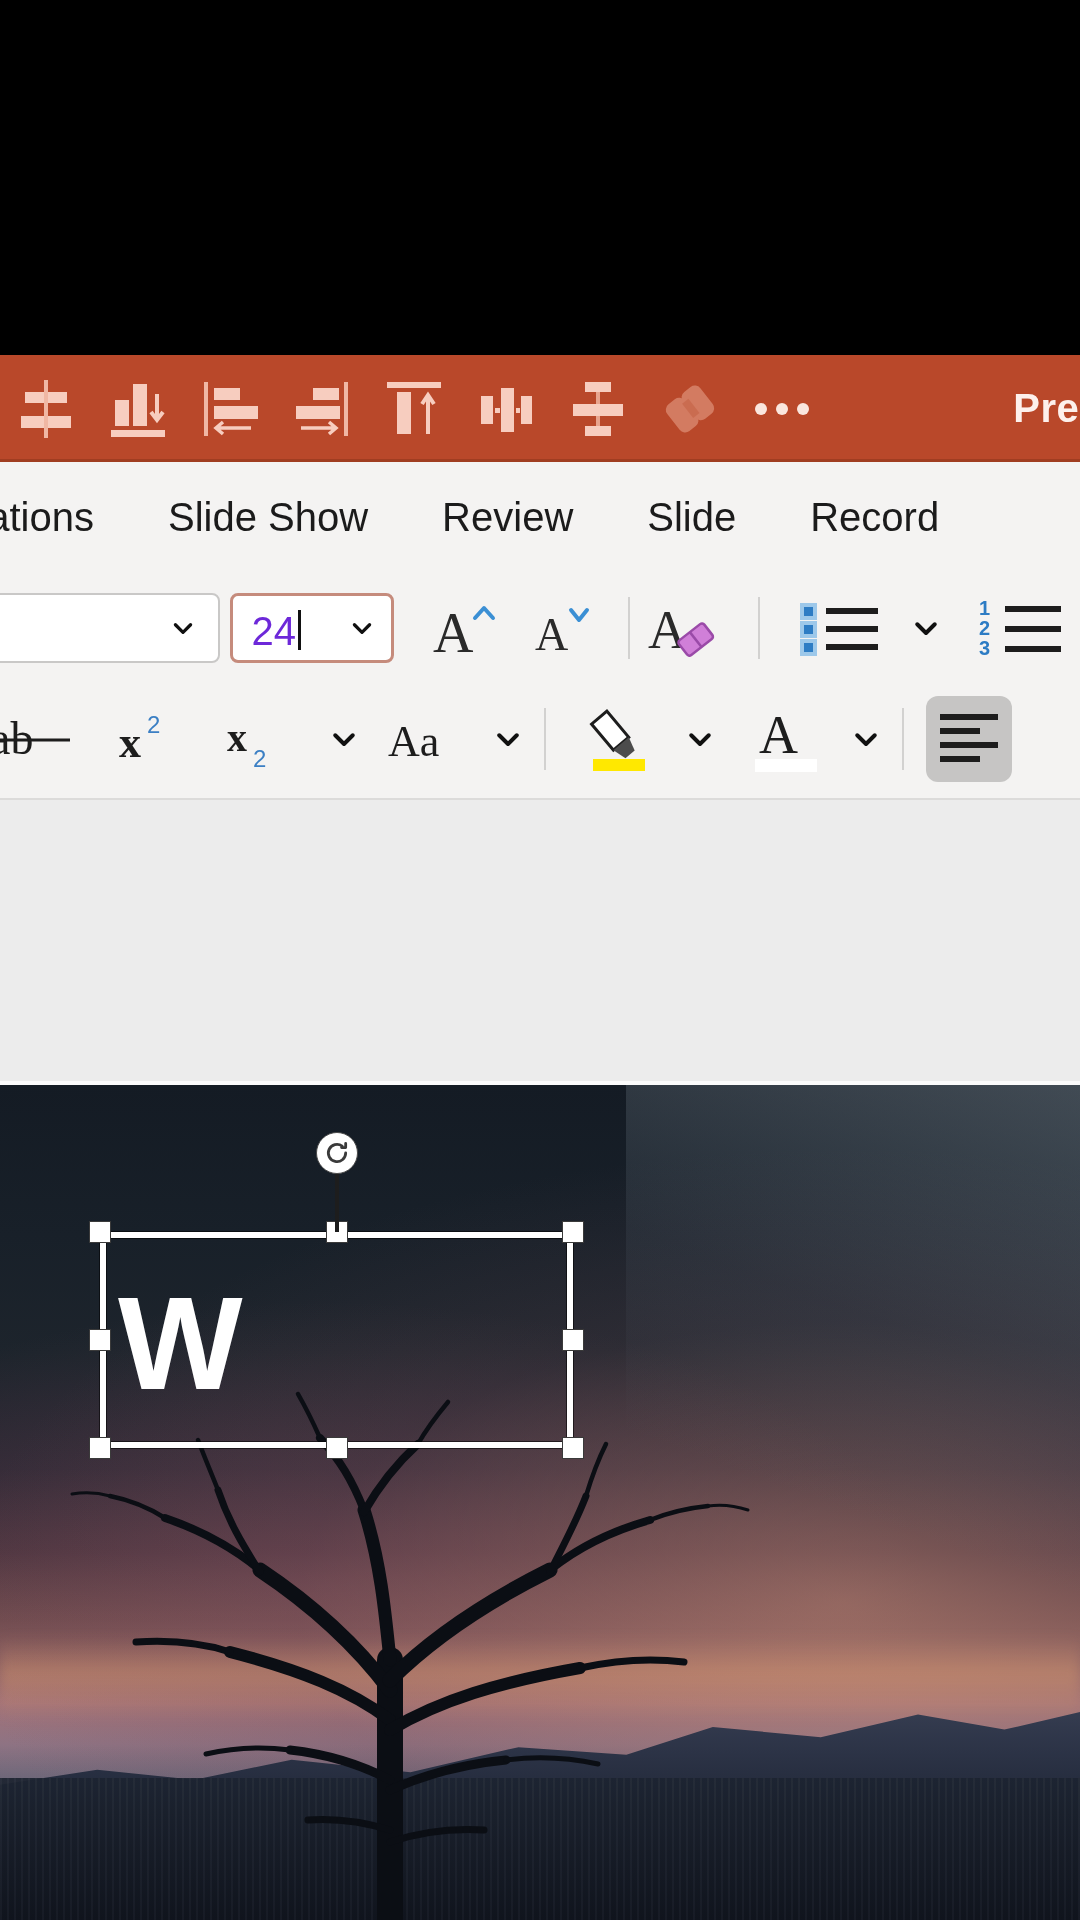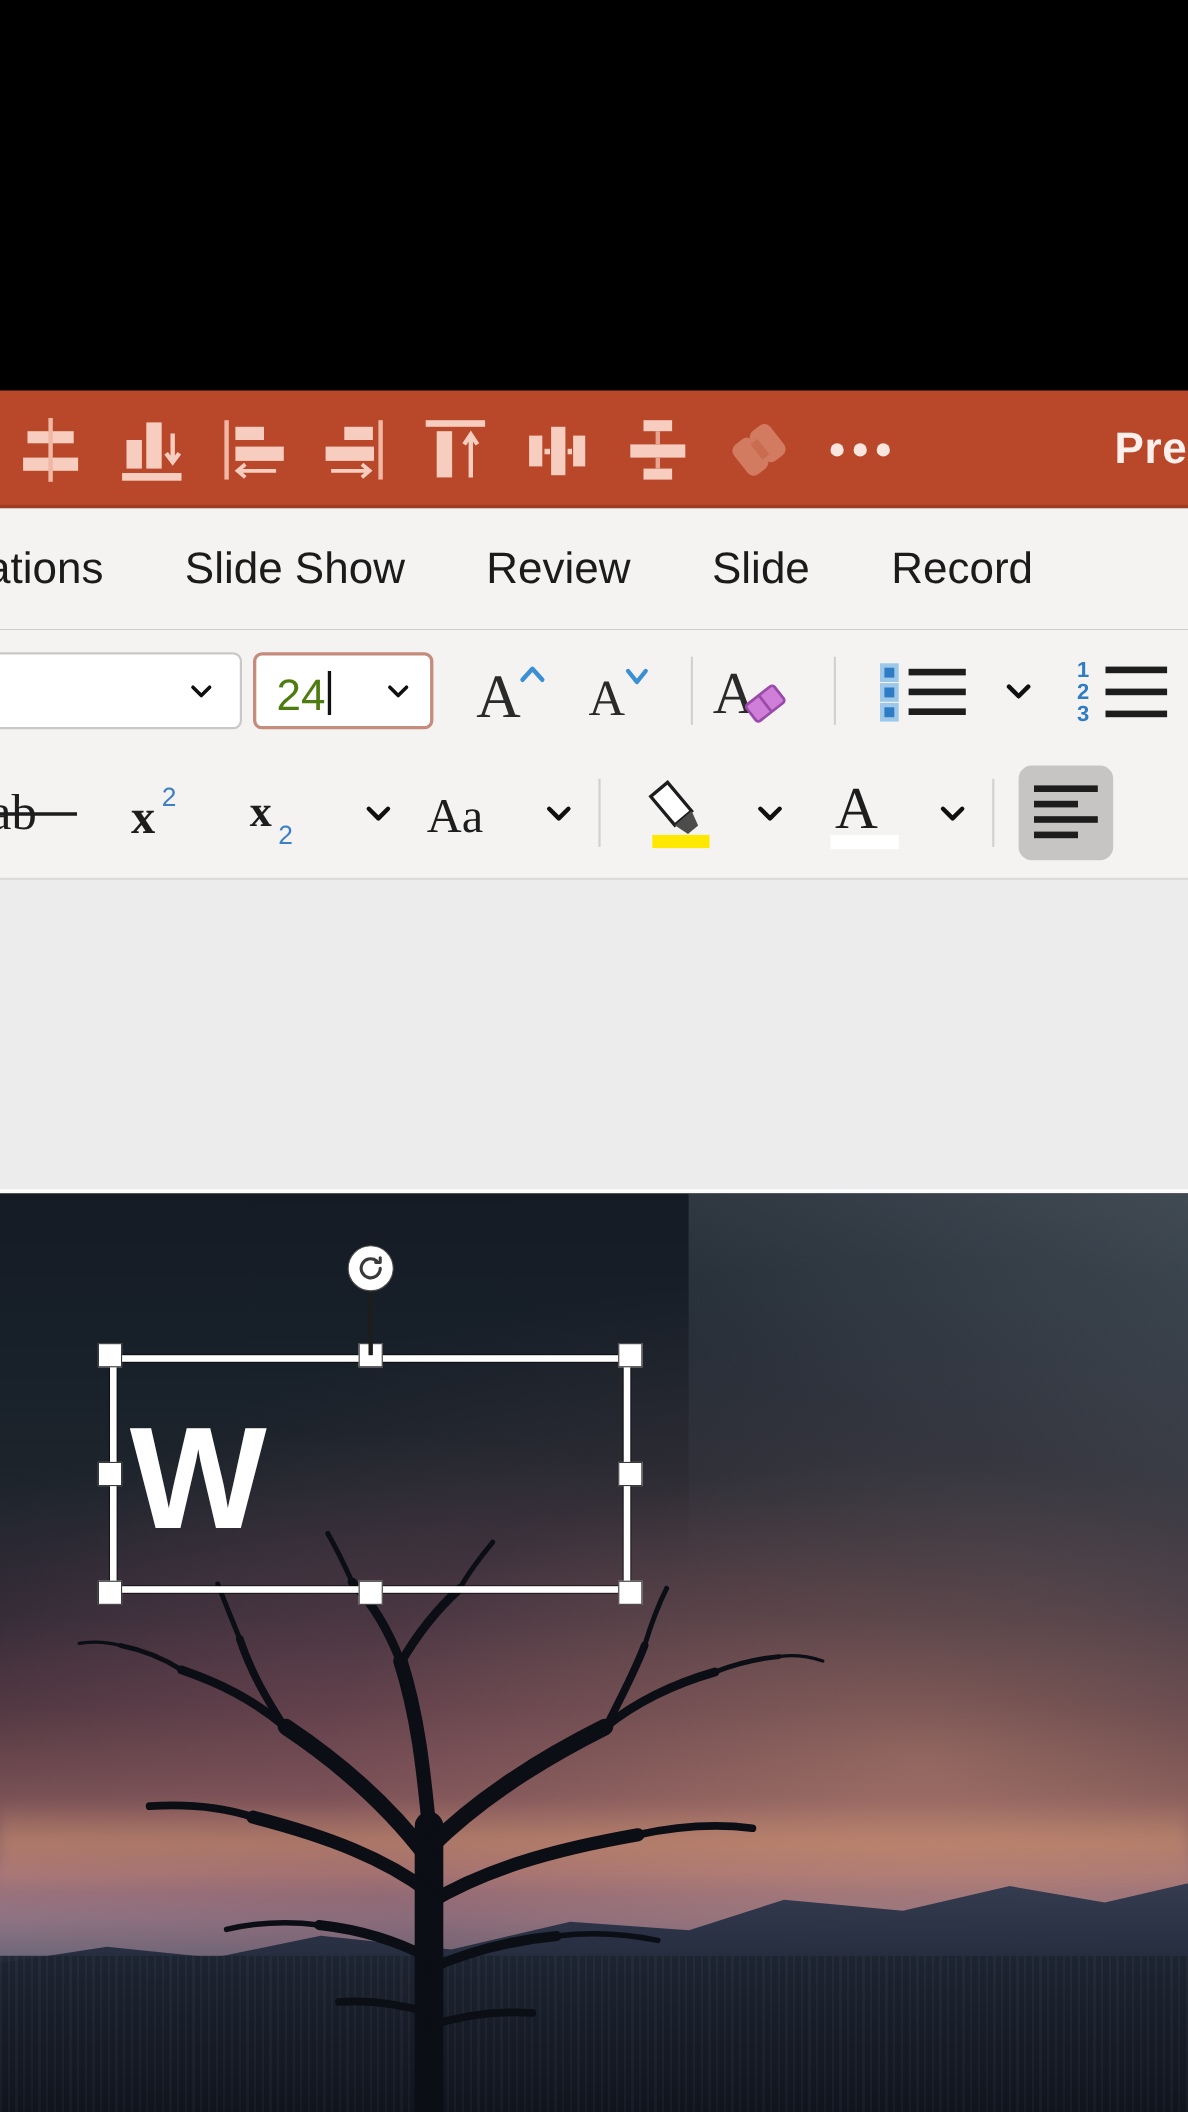--- a/index.html
+++ b/index.html
@@ -74,21 +74,21 @@
     position:relative;
   }
   .fontname { width:308px; margin-left:-58px; }
   .fontsize {
     width:178px; margin-left:10px;
     border:3px solid #c58b7c; background:#fff;
     justify-content:space-between;
     padding:0 16px 0 18px;
   }
   .fontsize .val {
-    font-size:40px; color:#4d7c0f; line-height:1;
+    font-size:40px; color:#6d28d9; line-height:1;
     display:flex; align-items:baseline;
   }
   .caret-blink {
     display:inline-block; width:3px; height:40px; background:#111;
     margin-left:2px; transform:translateY(5px);
   }
   .chev { width:26px; height:26px; flex:0 0 auto; }
 
   .sep {
     width:2px; height:62px; background:#d2d1d0; flex:0 0 auto;

